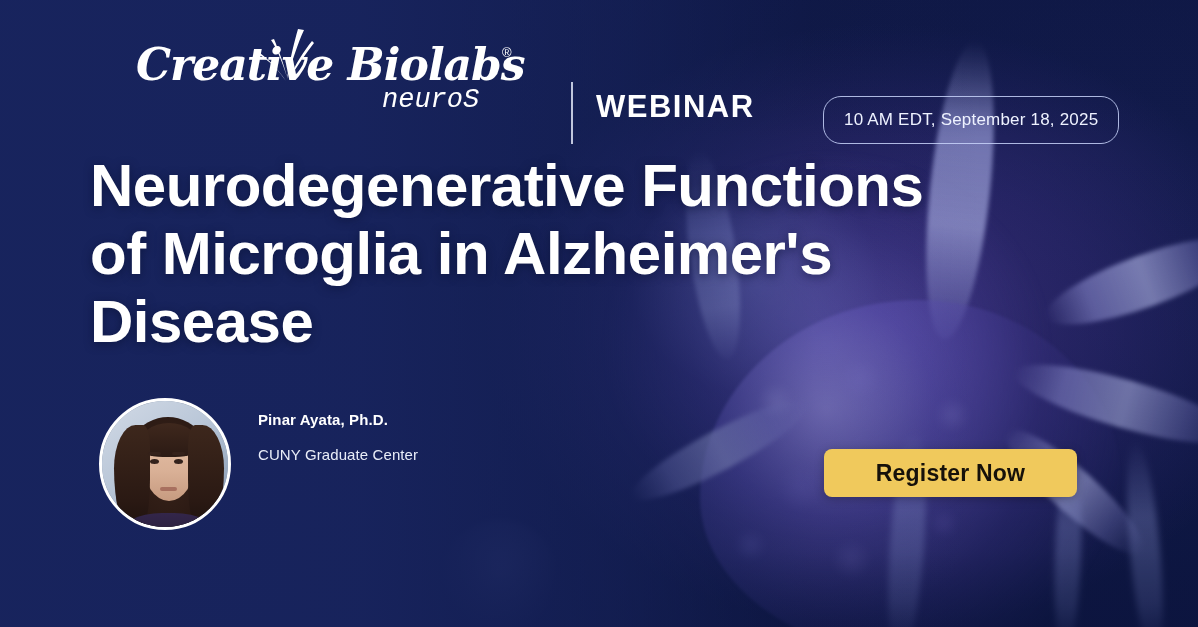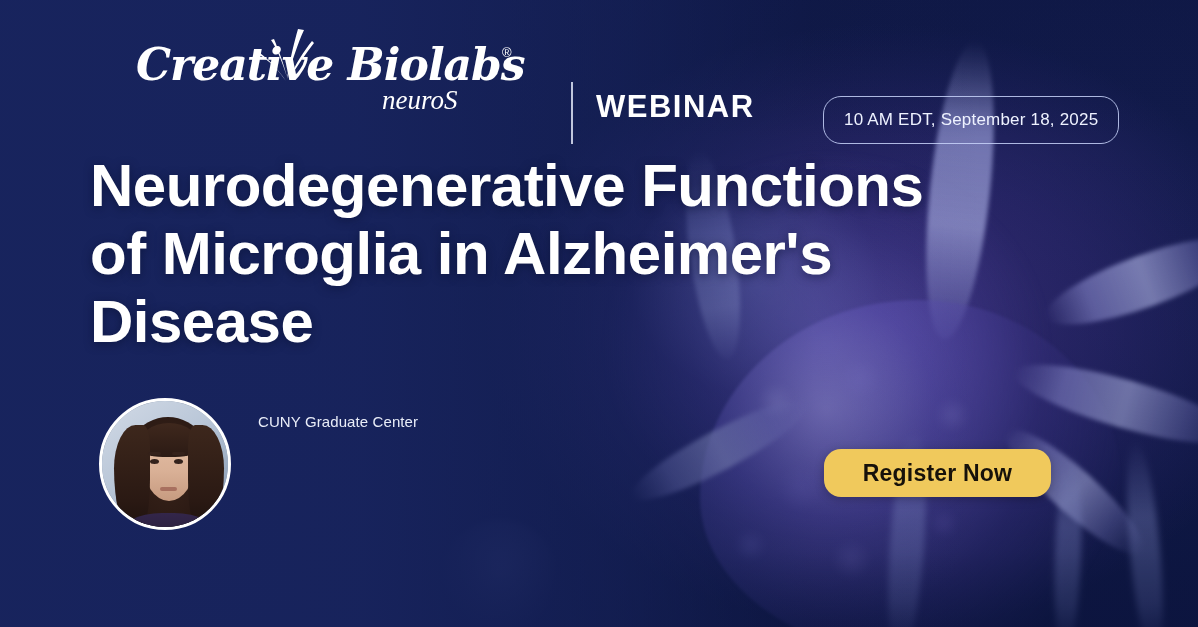--- a/index.html
+++ b/index.html
@@ -102,21 +102,21 @@
     font-style:italic; font-weight:bold;
     font-size:44px; letter-spacing:-1px; color:#ffffff;
     white-space:nowrap;
   }
   .logo-reg{
     position:absolute; left:366px; top:12px;
     font-size:13px; color:#ffffff; font-family:"Liberation Sans", sans-serif;
   }
   .logo-sub{
     position:absolute; left:246px; top:52px;
-    font-family:Liberation Serif, serif;
+    font-family:Liberation Mono, monospace;
     font-style:italic; font-size:27px; color:#ffffff; letter-spacing:0px;
   }
   .logo-splash{ position:absolute; left:118px; top:-6px; width:74px; height:60px; pointer-events:none; }
 
   .divider{
     position:absolute; left:483px; top:48px;
     width:2px; height:62px;
     background:rgba(235,240,255,0.80);
   }
   .webinar{
@@ -191,23 +191,23 @@
     font-size:15px; font-weight:bold; color:#ffffff; letter-spacing:0.1px;
     margin-bottom:16px;
   }
   .sp-line{
     font-size:15px; color:#e9edf8; line-height:22px; letter-spacing:0.1px;
   }
 
   
   .cta{
     position:absolute; left:824px; top:449px;
-    width:227px; height:48px;
+    width:253px; height:48px;
     background:#f0c95c;
-    border:none; border-radius:17px;
+    border:none; border-radius:8px;
     color:#16110a; font-size:23px; font-weight:bold;
     letter-spacing:0.2px;
     display:flex; align-items:center; justify-content:center;
     cursor:pointer;
     font-family:"Liberation Sans", sans-serif;
     box-shadow:0 2px 10px rgba(0,0,0,0.25);
   }
 </style>
 </head>
 <body>
@@ -260,20 +260,21 @@
         <div class="av-hair-l"></div>
         <div class="av-hair-r"></div>
         <div class="av-brow l"></div>
         <div class="av-brow r"></div>
         <div class="av-eye l"></div>
         <div class="av-eye r"></div>
         <div class="av-mouth"></div>
         <div class="av-torso"></div>
       </div>
       <div class="speaker-text">
+        <div class="sp-name">Pinar Ayata, Ph.D.</div>
         <div class="sp-line">CUNY Graduate Center</div>
       </div>
     </div>
 
     <button class="cta">Register Now</button>
 
   </div>
 </div>
 
 </body></html>

